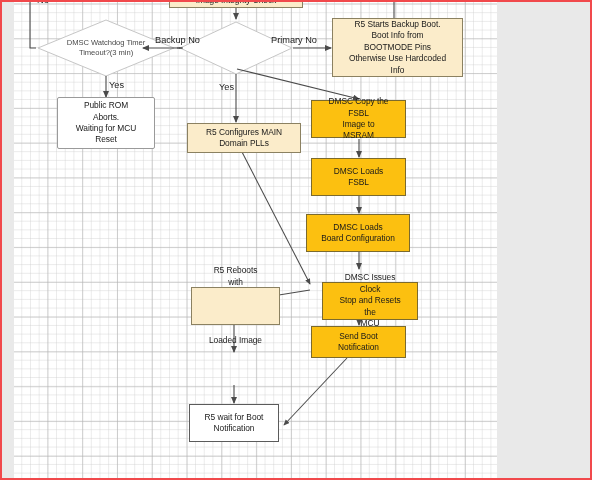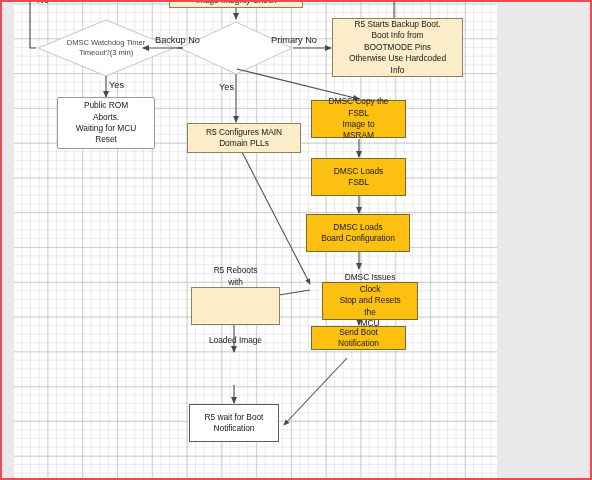--- a/index.html
+++ b/index.html
@@ -208,21 +208,21 @@
       <span>DMSC Loads</span>
       <span>Board Configuration</span>
     </div>
 
     <div class="node proc-orange" style="left:296px; top:280px; width:96px; height:38px; flex-direction:column;margin-left:12px;">
       <span>DMSC Issues Clock</span>
       <span>Stop and Resets the</span>
       <span>MCU</span>
     </div>
 
-    <div class="node proc-orange" style="left:297px; top:324px; width:95px; height:24px; flex-direction:column;">
+    <div class="node proc-orange" style="left:297px; top:324px; width:95px; height:32px; flex-direction:column;">
       <span>Send Boot</span>
       <span>Notification</span>
     </div>
 
     <div class="node proc-cream" style="left:177px; top:285px; width:89px; height:38px; flex-direction:column;gap:47px;">
       <span>R5 Reboots with</span>
       <span>Loaded Image</span>
     </div>
 
 

